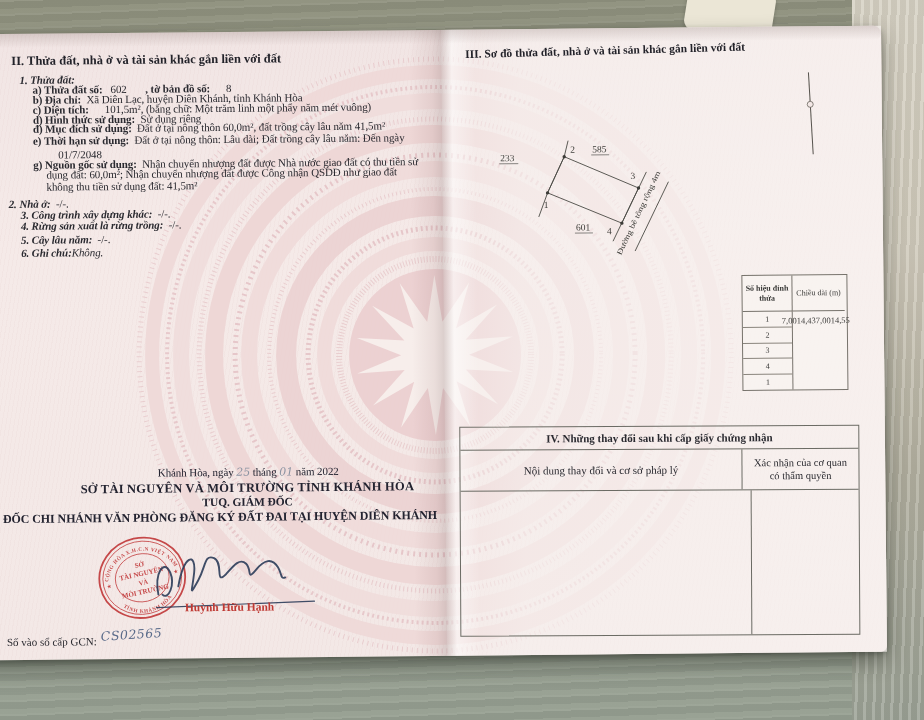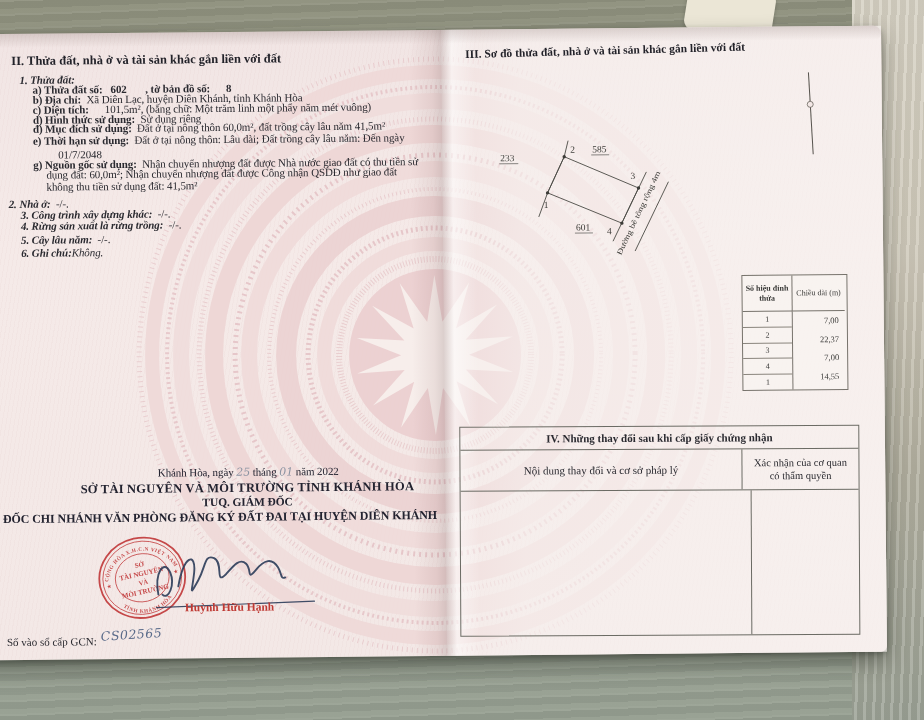--- a/index.html
+++ b/index.html
@@ -26,21 +26,21 @@
     background:linear-gradient(180deg,rgba(120,100,95,.22),rgba(120,100,95,0));}
   .drum{position:absolute;left:159px;top:25px;width:600px;height:600px;opacity:.9;}
   .rightpage{position:absolute;left:468px;top:0;width:440px;height:626px;
     background:linear-gradient(90deg,rgba(247,241,239,.30) 0%,rgba(247,241,239,.66) 18%,rgba(248,242,240,.74) 100%);}
   .fold{position:absolute;left:436px;top:0;width:66px;height:626px;
     background:linear-gradient(90deg,rgba(0,0,0,0) 0%,rgba(140,100,100,.12) 34%,rgba(85,55,55,.17) 48%,rgba(255,255,255,.5) 64%,rgba(0,0,0,0) 100%);}
 
   .ln{position:absolute;font-size:11px;color:#2a2a30;white-space:nowrap;letter-spacing:-.1px;}
   .lab{font-weight:700;}
   .val{font-weight:400;}
-  .bold{font-weight:700;}
+  .bold{font-weight:400;}
   .it{font-style:italic;font-weight:700;}
   .h2title{position:absolute;left:38px;top:20px;font-size:12.5px;font-weight:700;color:#23232a;white-space:nowrap;}
   .h3title{position:absolute;left:492px;top:16px;font-size:11.5px;font-weight:700;color:#23232a;
     white-space:nowrap;transform:rotate(-1deg);}
 
   .signblock{position:absolute;color:#232330;}
   .datee{left:96px;top:434px;width:350px;text-align:center;font-size:11px;}
   .hand{font-family:"DejaVu Serif",serif;font-style:italic;color:#8b93a2;}
   .agency{left:70px;top:449px;width:400px;text-align:center;font-size:12.5px;font-weight:700;letter-spacing:.2px;}
   .tuq{left:70px;top:464px;width:400px;text-align:center;font-size:11.5px;font-weight:700;}
@@ -59,21 +59,21 @@
   .vtable{position:absolute;left:766px;top:248px;width:104px;height:114px;
     border:1px solid #77736c;background:rgba(250,246,243,.55);
     display:grid;grid-template-columns:50px 52px;grid-template-rows:36px 1fr;
     font-size:8px;color:#3a3a38;}
   .vt-h{border-bottom:1px solid #77736c;display:flex;align-items:center;justify-content:center;
     text-align:center;line-height:1.15;padding:1px;}
   .vt-h1{border-right:1px solid #77736c;font-weight:bold;}
   .vt-c1{border-right:1px solid #77736c;display:flex;flex-direction:column;}
   .vt-row{flex:1;display:flex;align-items:center;justify-content:center;border-bottom:1px solid #8a857d;}
   .vt-row:last-child{border-bottom:none;}
-  .vt-c2{display:flex;flex-direction:column;justify-content:space-between;padding:4px 6px 8px 0;}
+  .vt-c2{display:flex;justify-content:center;padding:4px 6px 8px 0;}
   .vt-val{text-align:right;font-size:8.5px;}
 
   .s4table{position:absolute;left:482px;top:398px;width:398px;height:208px;
     border:1px solid #6b6b64;display:flex;flex-direction:column;font-size:11px;color:#2a2a30;
     transform:rotate(.25deg);}
   .s4-title{height:22px;border-bottom:1px solid #6b6b64;display:flex;align-items:center;
     justify-content:center;font-weight:700;}
   .s4-head{height:40px;border-bottom:1px solid #6b6b64;display:flex;}
   .s4-c1{width:73%;border-right:1px solid #6b6b64;display:flex;align-items:center;justify-content:center;}
   .s4-c2{width:27%;display:flex;align-items:center;justify-content:center;text-align:center;
@@ -269,21 +269,21 @@
       <div class="vt-h">Chiều dài (m)</div>
       <div class="vt-c1">
         <div class="vt-row">1</div>
         <div class="vt-row">2</div>
         <div class="vt-row">3</div>
         <div class="vt-row">4</div>
         <div class="vt-row">1</div>
       </div>
       <div class="vt-c2">
         <div class="vt-val">7,00</div>
-        <div class="vt-val">22,37</div>
+        <div class="vt-val">14,43</div>
         <div class="vt-val">7,00</div>
         <div class="vt-val">14,55</div>
       </div>
     </div>
 
     <div class="s4table">
       <div class="s4-title">IV. Những thay đổi sau khi cấp giấy chứng nhận</div>
       <div class="s4-head">
         <div class="s4-c1">Nội dung thay đổi và cơ sở pháp lý</div>
         <div class="s4-c2">Xác nhận của cơ quan có thẩm quyền</div>

